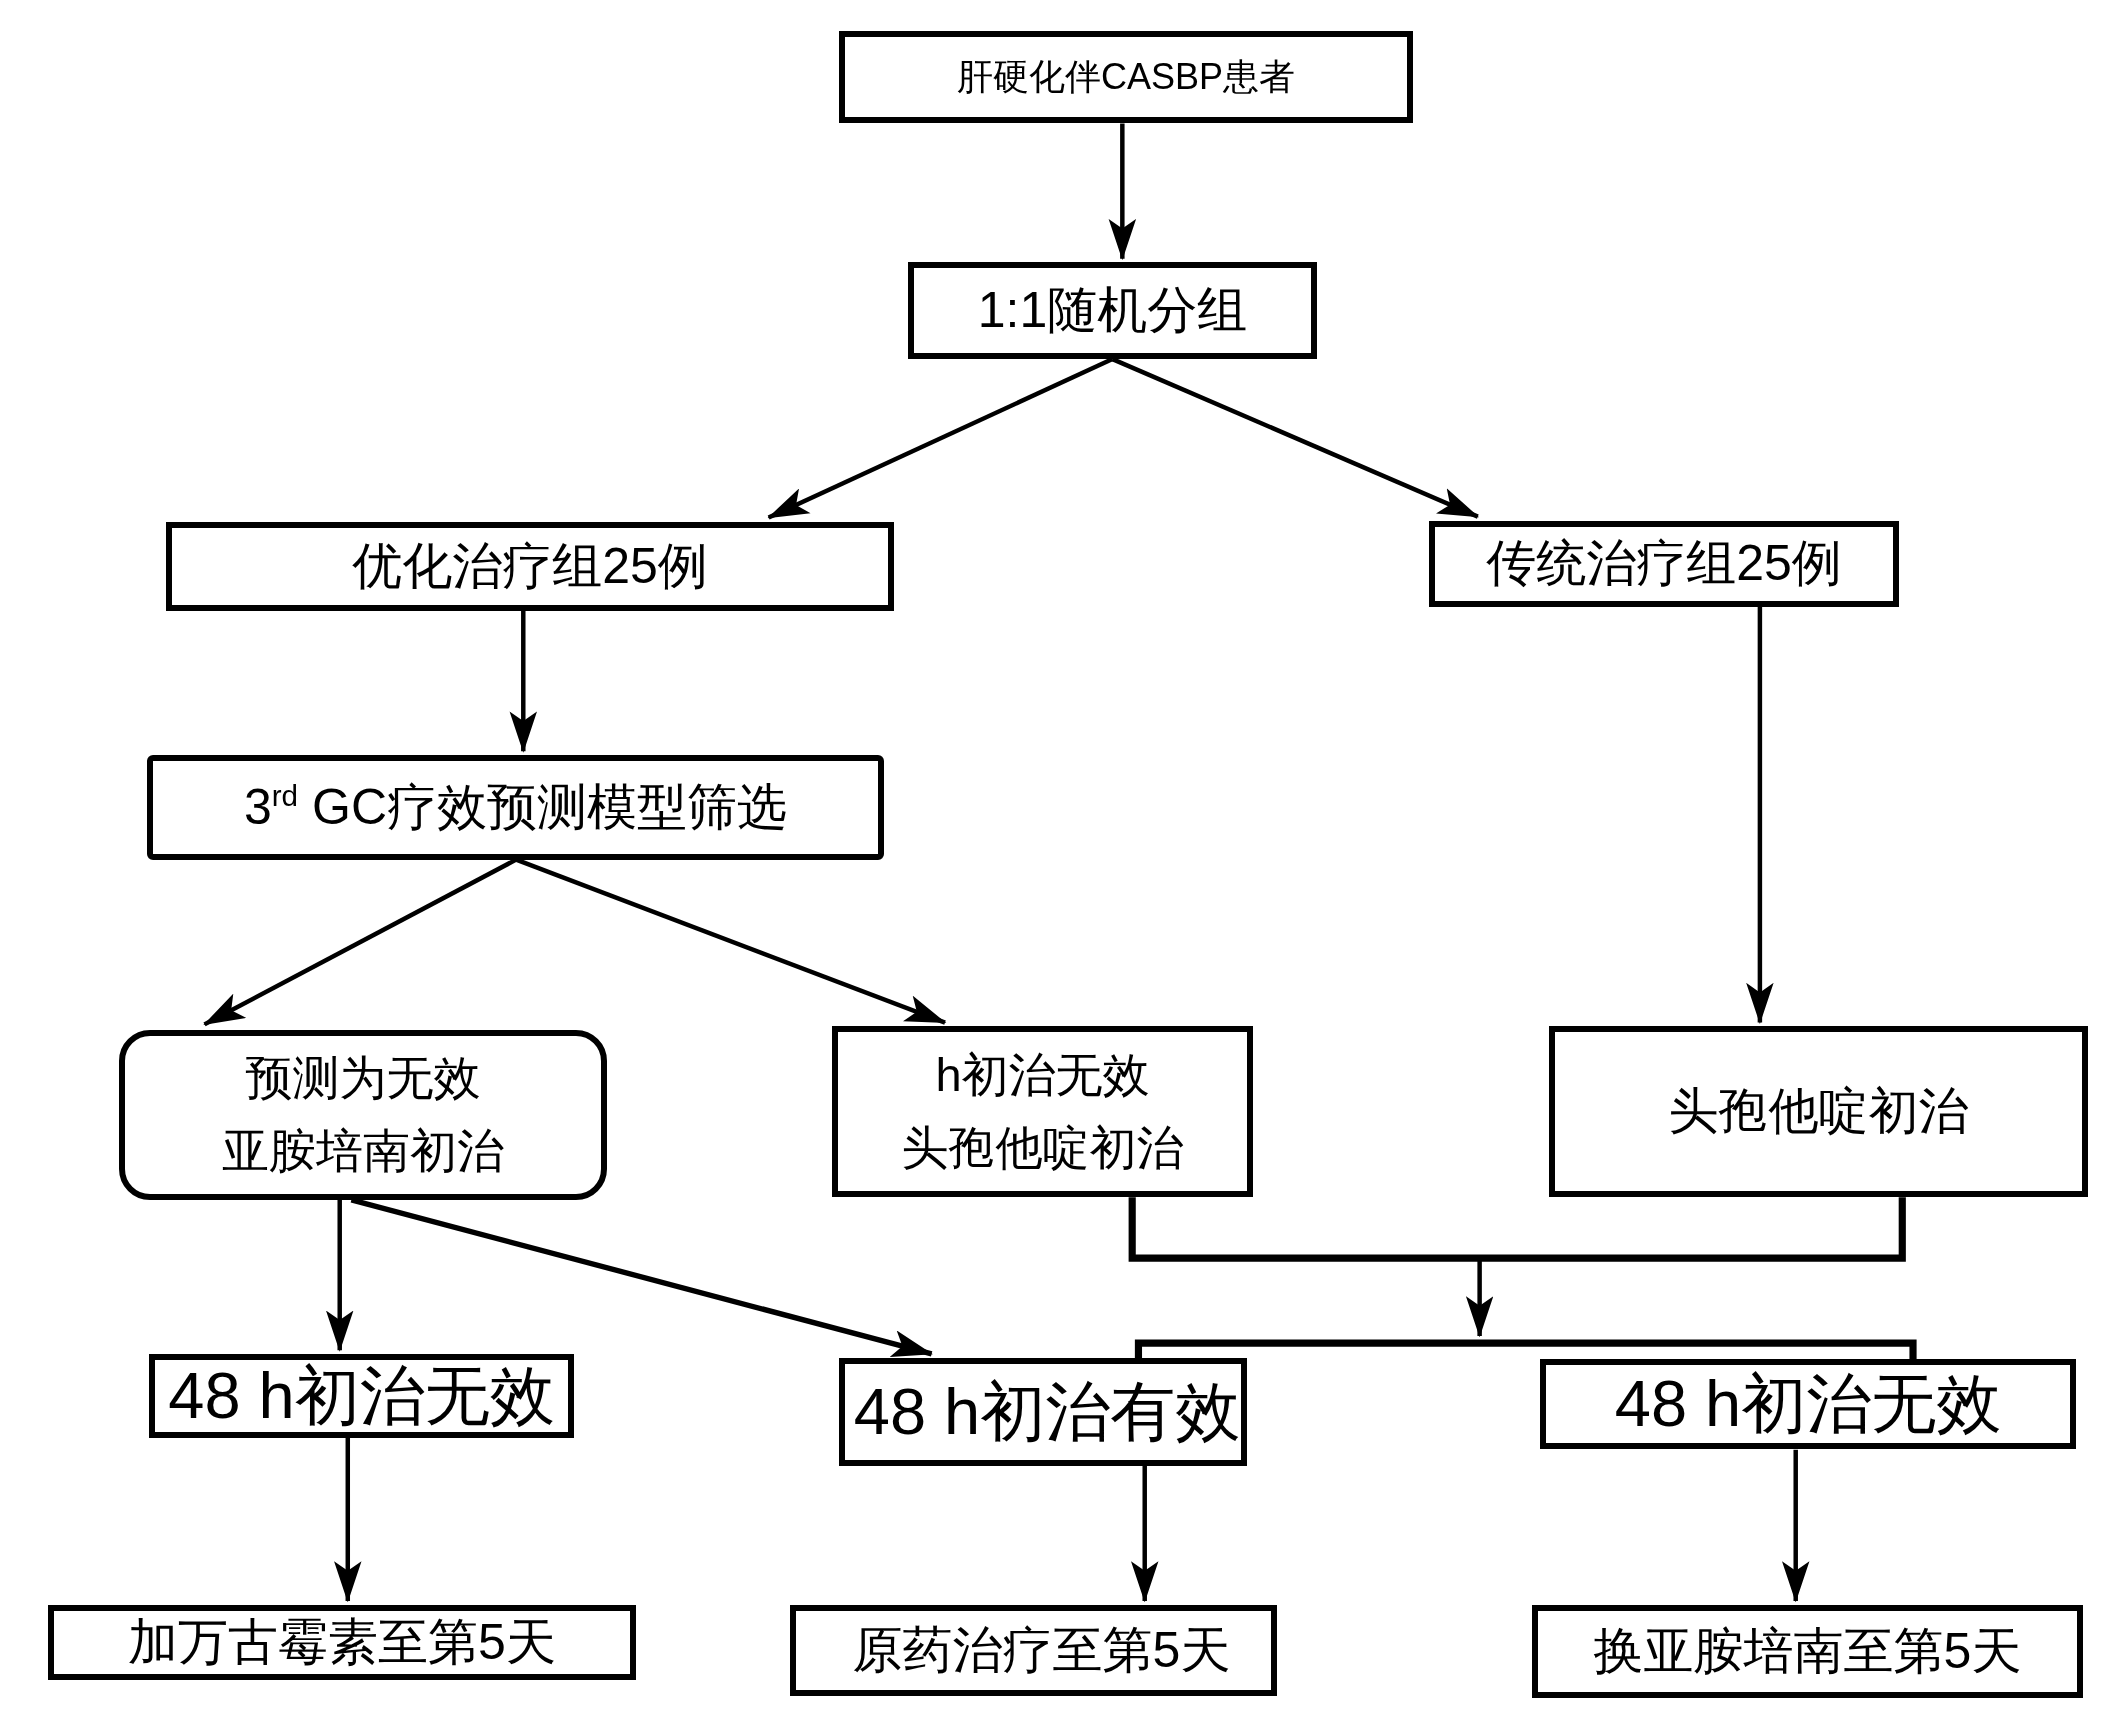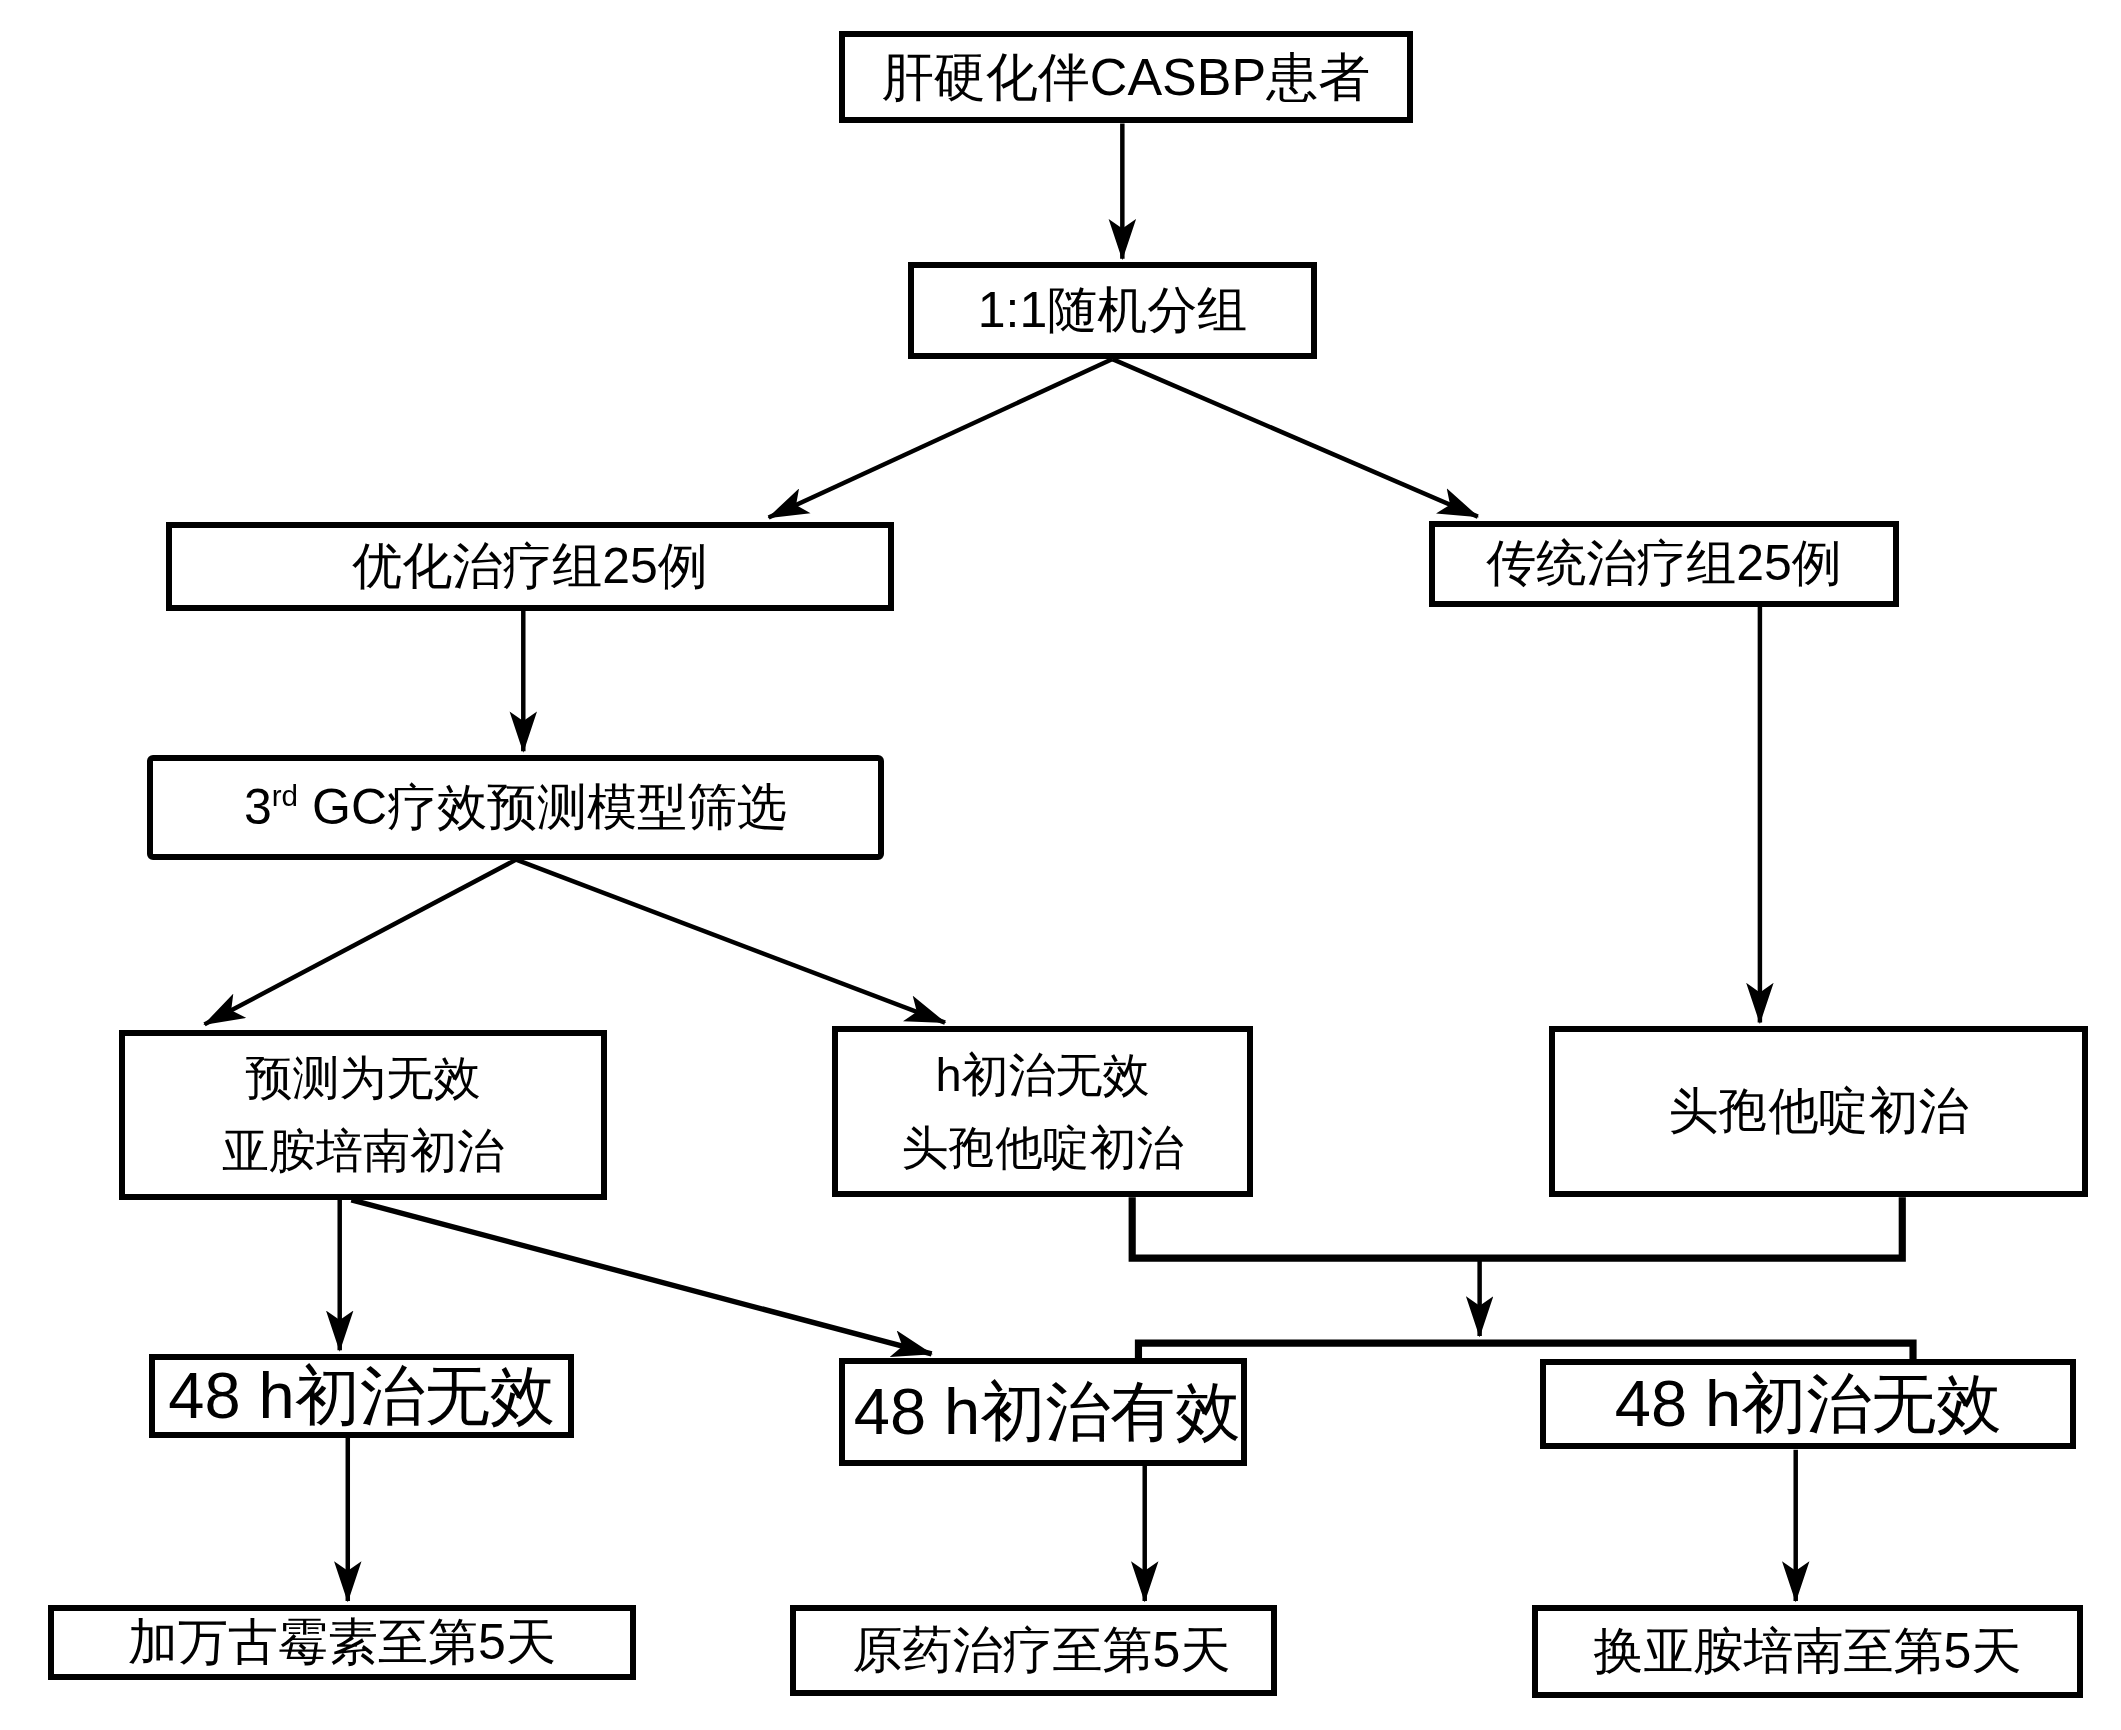--- a/index.html
+++ b/index.html
@@ -18,21 +18,21 @@
     border:6.3px solid #000;
     background:#fff;
     display:flex;
     flex-direction:column;
     align-items:center;
     justify-content:center;
     text-align:center;
     line-height:1.55;
   }
   .t56{font-size:50px;}
-  .t58{font-size:52px;}
+  .t58{font-size:36px;}
   .t54{font-size:65px;}
   .t50{font-size:47px;}
   .sup{font-size:29.6px;vertical-align:super;line-height:0;}
   .rest{margin-left:0.28em;}
 </style>
 </head>
 <body>
 
 <div id="canvas">
 
@@ -82,21 +82,21 @@
   <div class="box t56" style="left:1429px;top:521px;width:470px;height:86px;">
     <span>传统治疗组25例</span>
   </div>
 
   <div class="box t56" style="left:147px;top:755px;width:737px;height:105px;border-radius:6px;">
     <span>
       <span>3</span><sup class="sup">rd</sup><span class="rest">GC疗效预测模型筛选</span>
     </span>
   </div>
 
-  <div class="box t50" style="left:119px;top:1030px;width:488px;height:170px;">
+  <div class="box t50" style="left:119px;top:1030px;width:488px;height:170px;border-radius:31px;">
     <span>预测为无效</span>
     <span>亚胺培南初治</span>
   </div>
 
   <div class="box t50" style="left:832px;top:1026px;width:421px;height:171px;">
     <span>h初治无效</span>
     <span>头孢他啶初治</span>
   </div>
 
   <div class="box t56" style="left:1549px;top:1026px;width:539px;height:171px;">

